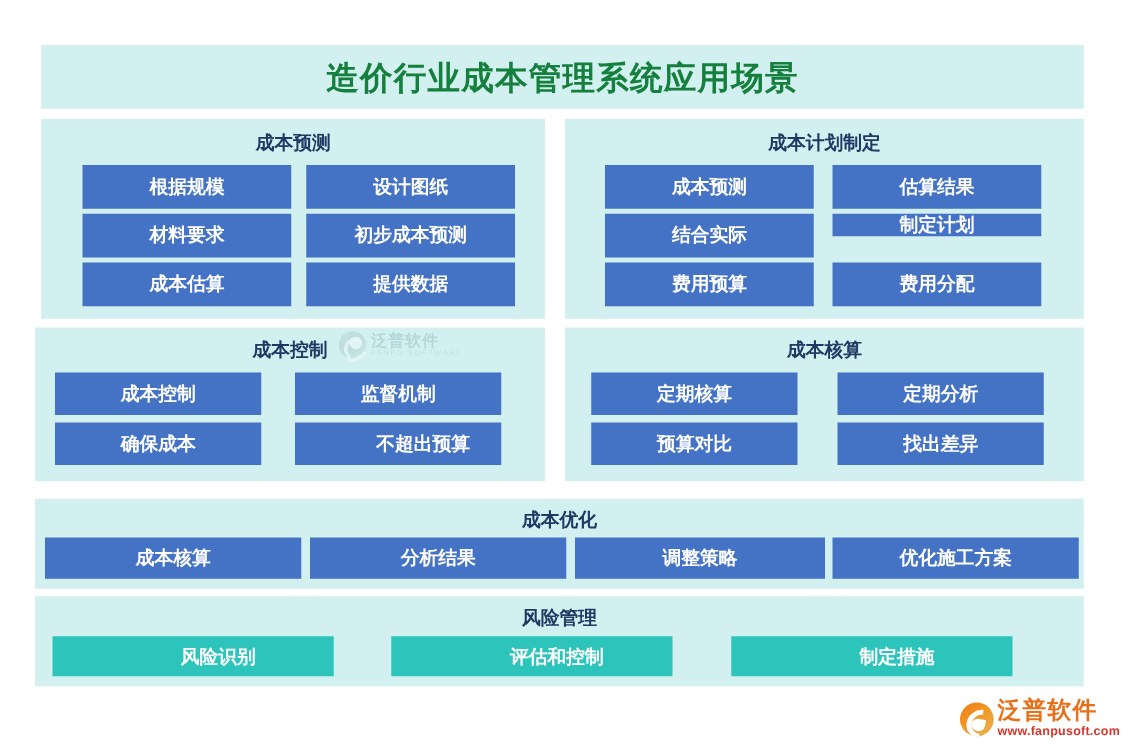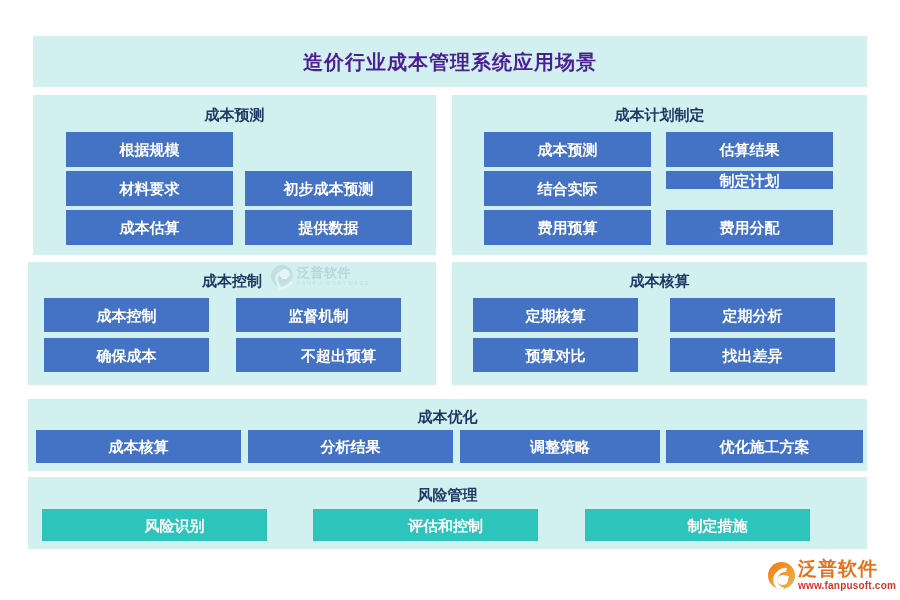--- a/index.html
+++ b/index.html
@@ -24,23 +24,23 @@
     left: 33px;
     top: 36px;
     width: 834px;
     height: 51px;
     background: #d2f0ef;
     display: flex;
     align-items: center;
     justify-content: center;
   }
   .title-text {
-    font-size: 20px;
-    font-weight: bold;
-    color: #4c1d95;
+    font-size: 26px;
+    font-weight: bold;
+    color: #15803d;
     letter-spacing: 1px;
     line-height: 1;
   }
 
   
   .panel {
     position: absolute;
     background: #d2f0ef;
     box-sizing: border-box;
   }
@@ -172,20 +172,21 @@
 
 <div id="canvas">
 
   <div class="title-banner">
     <div class="title-text">造价行业成本管理系统应用场景</div>
   </div>
 
   <div class="panel" style="left:33px; top:95px; width:403px; height:160px;">
     <div class="panel-title" style="top:12px;">成本预测</div>
     <div class="card blue" style="left:33px; top:37px; width:167px; height:35px;">根据规模</div>
+    <div class="card blue" style="left:212px; top:37px; width:167px; height:35px;">设计图纸</div>
     <div class="card blue" style="left:33px; top:76px; width:167px; height:35px;">材料要求</div>
     <div class="card blue" style="left:212px; top:76px; width:167px; height:35px;">初步成本预测</div>
     <div class="card blue" style="left:33px; top:115px; width:167px; height:35px;">成本估算</div>
     <div class="card blue" style="left:212px; top:115px; width:167px; height:35px;">提供数据</div>
   </div>
 
   <div class="panel" style="left:452px; top:95px; width:415px; height:160px;">
     <div class="panel-title" style="top:12px;">成本计划制定</div>
     <div class="card blue" style="left:32px; top:37px; width:167px; height:35px;">成本预测</div>
     <div class="card blue" style="left:214px; top:37px; width:167px; height:35px;">估算结果</div>

